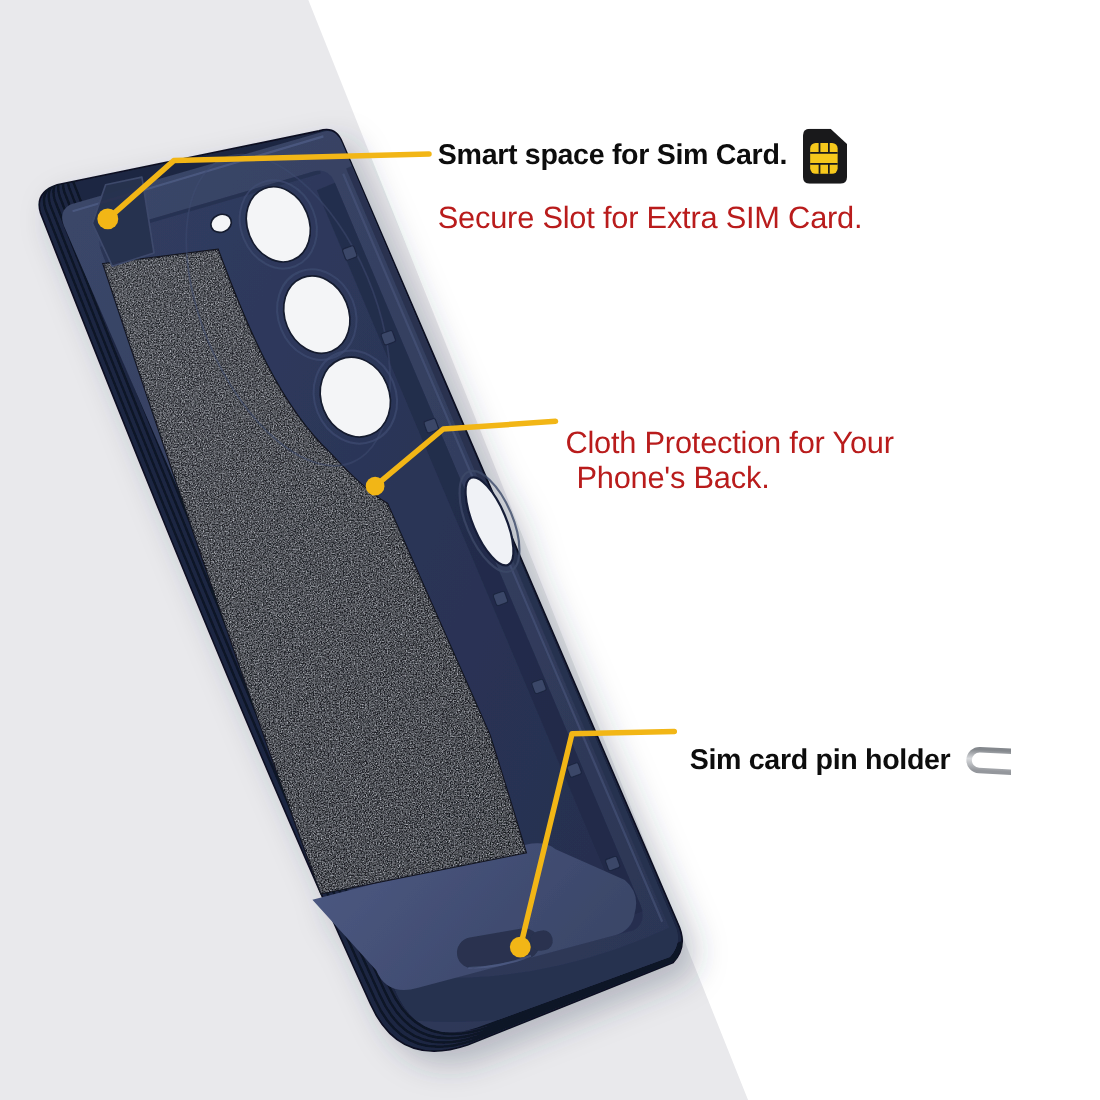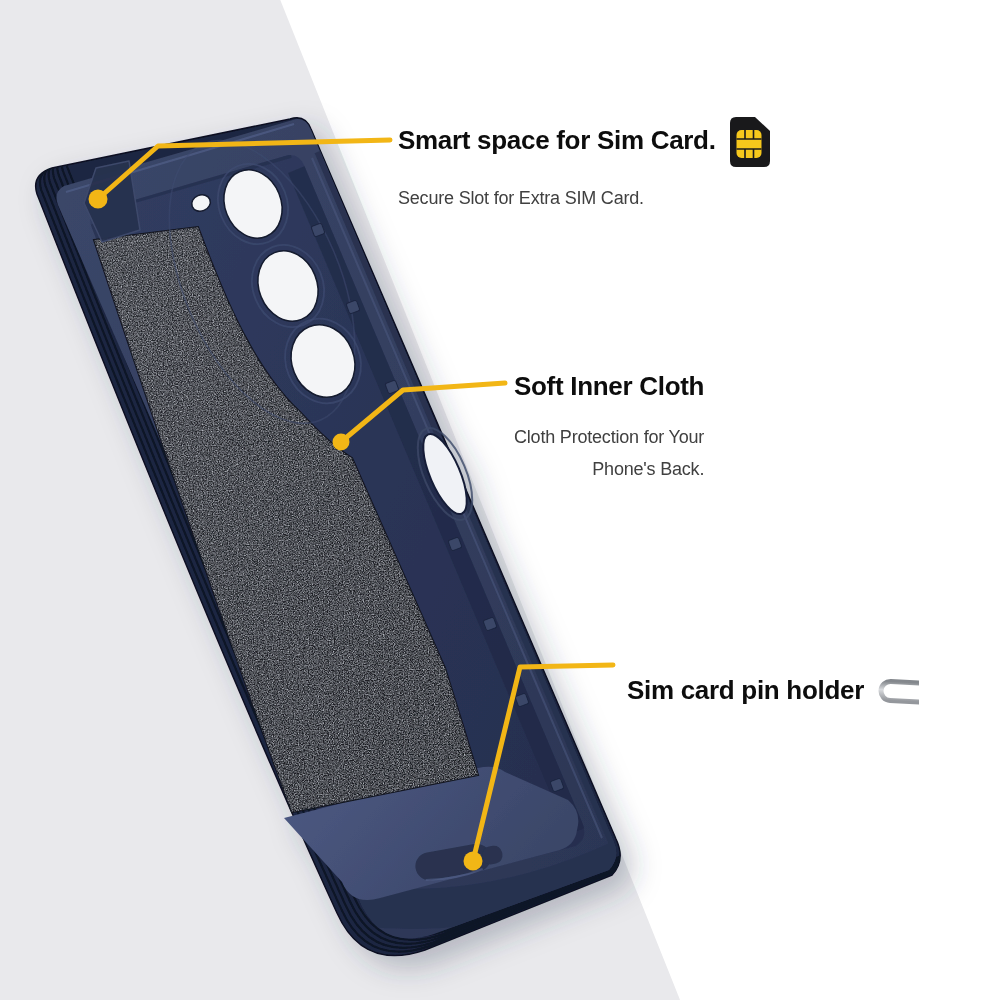--- a/index.html
+++ b/index.html
@@ -14,29 +14,29 @@
     clip-path:polygon(0 0, 30.5% 0, 74% 100%, 0 100%);
   }
   #case-svg{position:absolute;left:0;top:0;}
   .callout-block{position:absolute;color:#0d0d0d;}
   .callout-title-row{display:flex;align-items:flex-start;gap:14px;}
   .callout-title{
     font-weight:700;font-size:26px;line-height:34px;letter-spacing:-0.3px;
     white-space:nowrap;
   }
   .callout-body{
-    font-weight:400;font-size:18px;line-height:32px;letter-spacing:-0.2px;
-    white-space:nowrap;color:#404040;
+    font-weight:400;font-size:28px;line-height:32px;letter-spacing:-0.2px;
+    white-space:nowrap;color:#b91c1c;
   }
   .callout-body .line{display:block;}
   #block-sim-slot{left:398px;top:123px;}
   #block-sim-slot .callout-body{margin-top:15px;}
   #block-cloth{left:514px;top:369px;}
   #block-cloth .callout-body{margin-top:18px;}
-  #block-cloth .line2{padding-left:10px;text-align:right;}
+  #block-cloth .line2{padding-left:10px;}
   #block-pin{left:627px;top:673px;}
   #block-pin .callout-body{margin-top:17px;}
   #block-pin .line2{padding-left:28px;}
   .inline-icon{flex:0 0 auto;}
 </style>
 </head>
 <body>
 
 <div id="stage">
 
@@ -187,23 +187,20 @@
           <path d="M 15 13 V 22 M 23.5 13 V 22 M 15 32 V 41 M 23.5 32 V 41"></path>
         </g>
       </svg>
     </div>
     <div class="callout-body">
       <span class="line">Secure Slot for Extra SIM Card.</span>
     </div>
   </div>
 
   <div class="callout-block" id="block-cloth">
-    <div class="callout-title-row">
-      <span class="callout-title">Soft Inner Cloth</span>
-    </div>
     <div class="callout-body">
       <span class="line line1">Cloth Protection for Your</span>
       <span class="line line2">Phone's Back.</span>
     </div>
   </div>
 
   <div class="callout-block" id="block-pin">
     <div class="callout-title-row">
       <span class="callout-title">Sim card pin holder</span>
       <svg class="inline-icon" width="82" height="34" viewBox="0 0 82 34" style="margin-top:2px">

